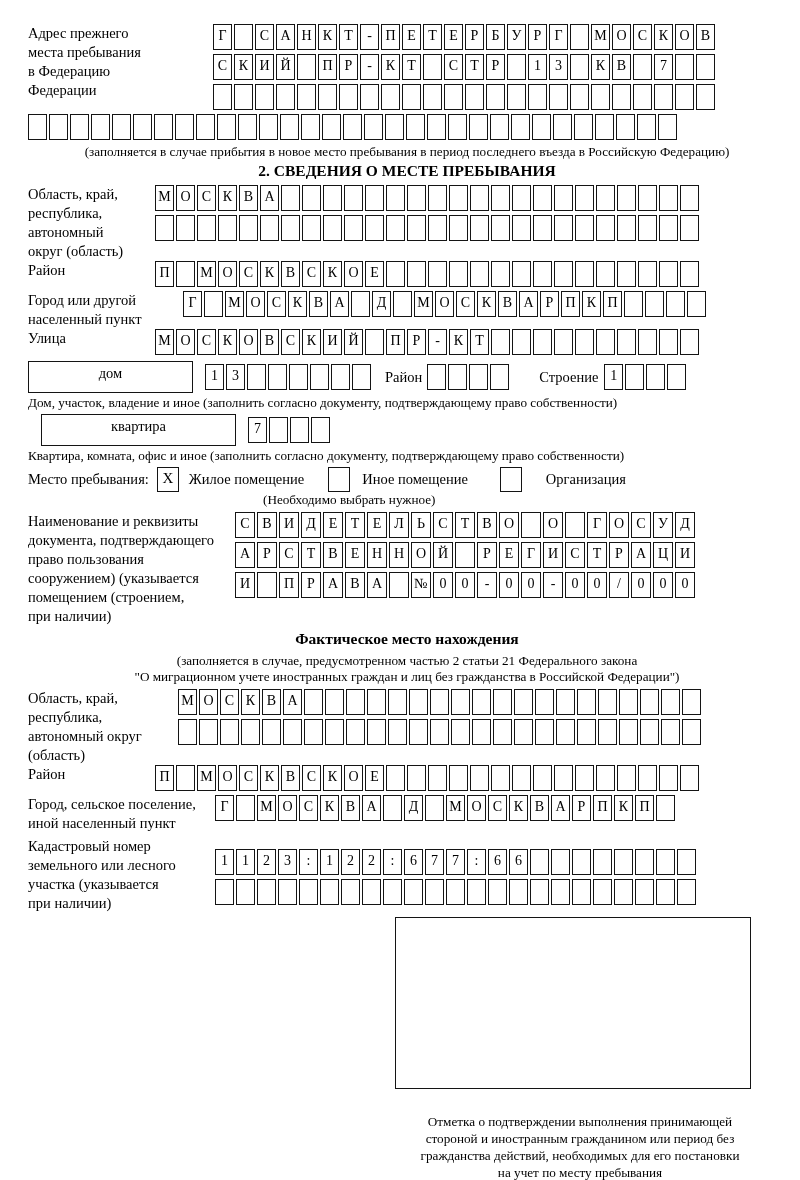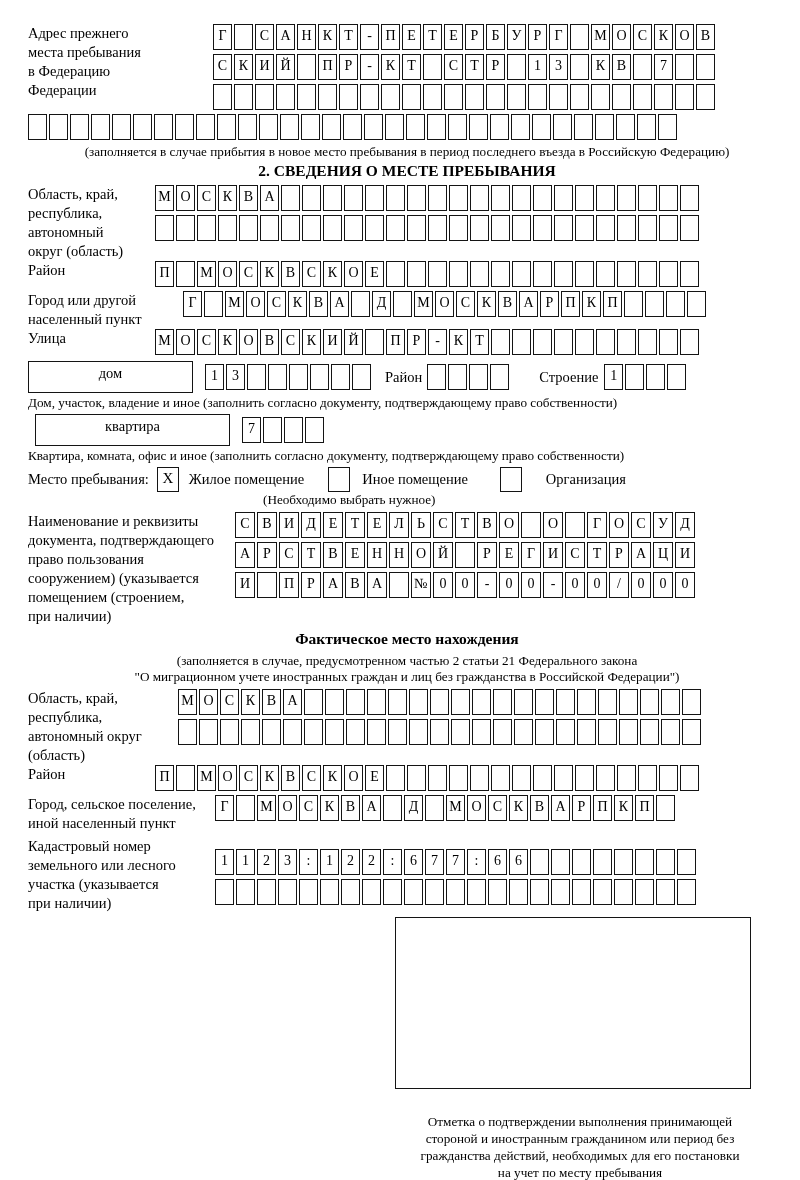--- a/index.html
+++ b/index.html
@@ -351,21 +351,21 @@
     <div class="boxes" style="margin:0;">
         <span class="cbox">1</span>
         <span class="cbox"></span>
         <span class="cbox"></span>
         <span class="cbox"></span>
       </div>
   </div>
   <div class="note mt2">Дом, участок, владение и иное (заполнить согласно документу, подтверждающему право собственности)</div>
 
   <div class="flex mt3" style="align-items:center;">
-    <div class="wbox" style="width:195px; margin-left:7px;">квартира</div>
+    <div class="wbox" style="width:195px; margin-left:13px;">квартира</div>
     <div class="boxes" style="margin:0 0 0 12px;">
         <span class="cbox">7</span>
         <span class="cbox"></span>
         <span class="cbox"></span>
         <span class="cbox"></span>
       </div>
   </div>
   <div class="note mt2">Квартира, комната, офис и иное (заполнить согласно документу, подтверждающему право собственности)</div>
 
   <div class="stay-row">

